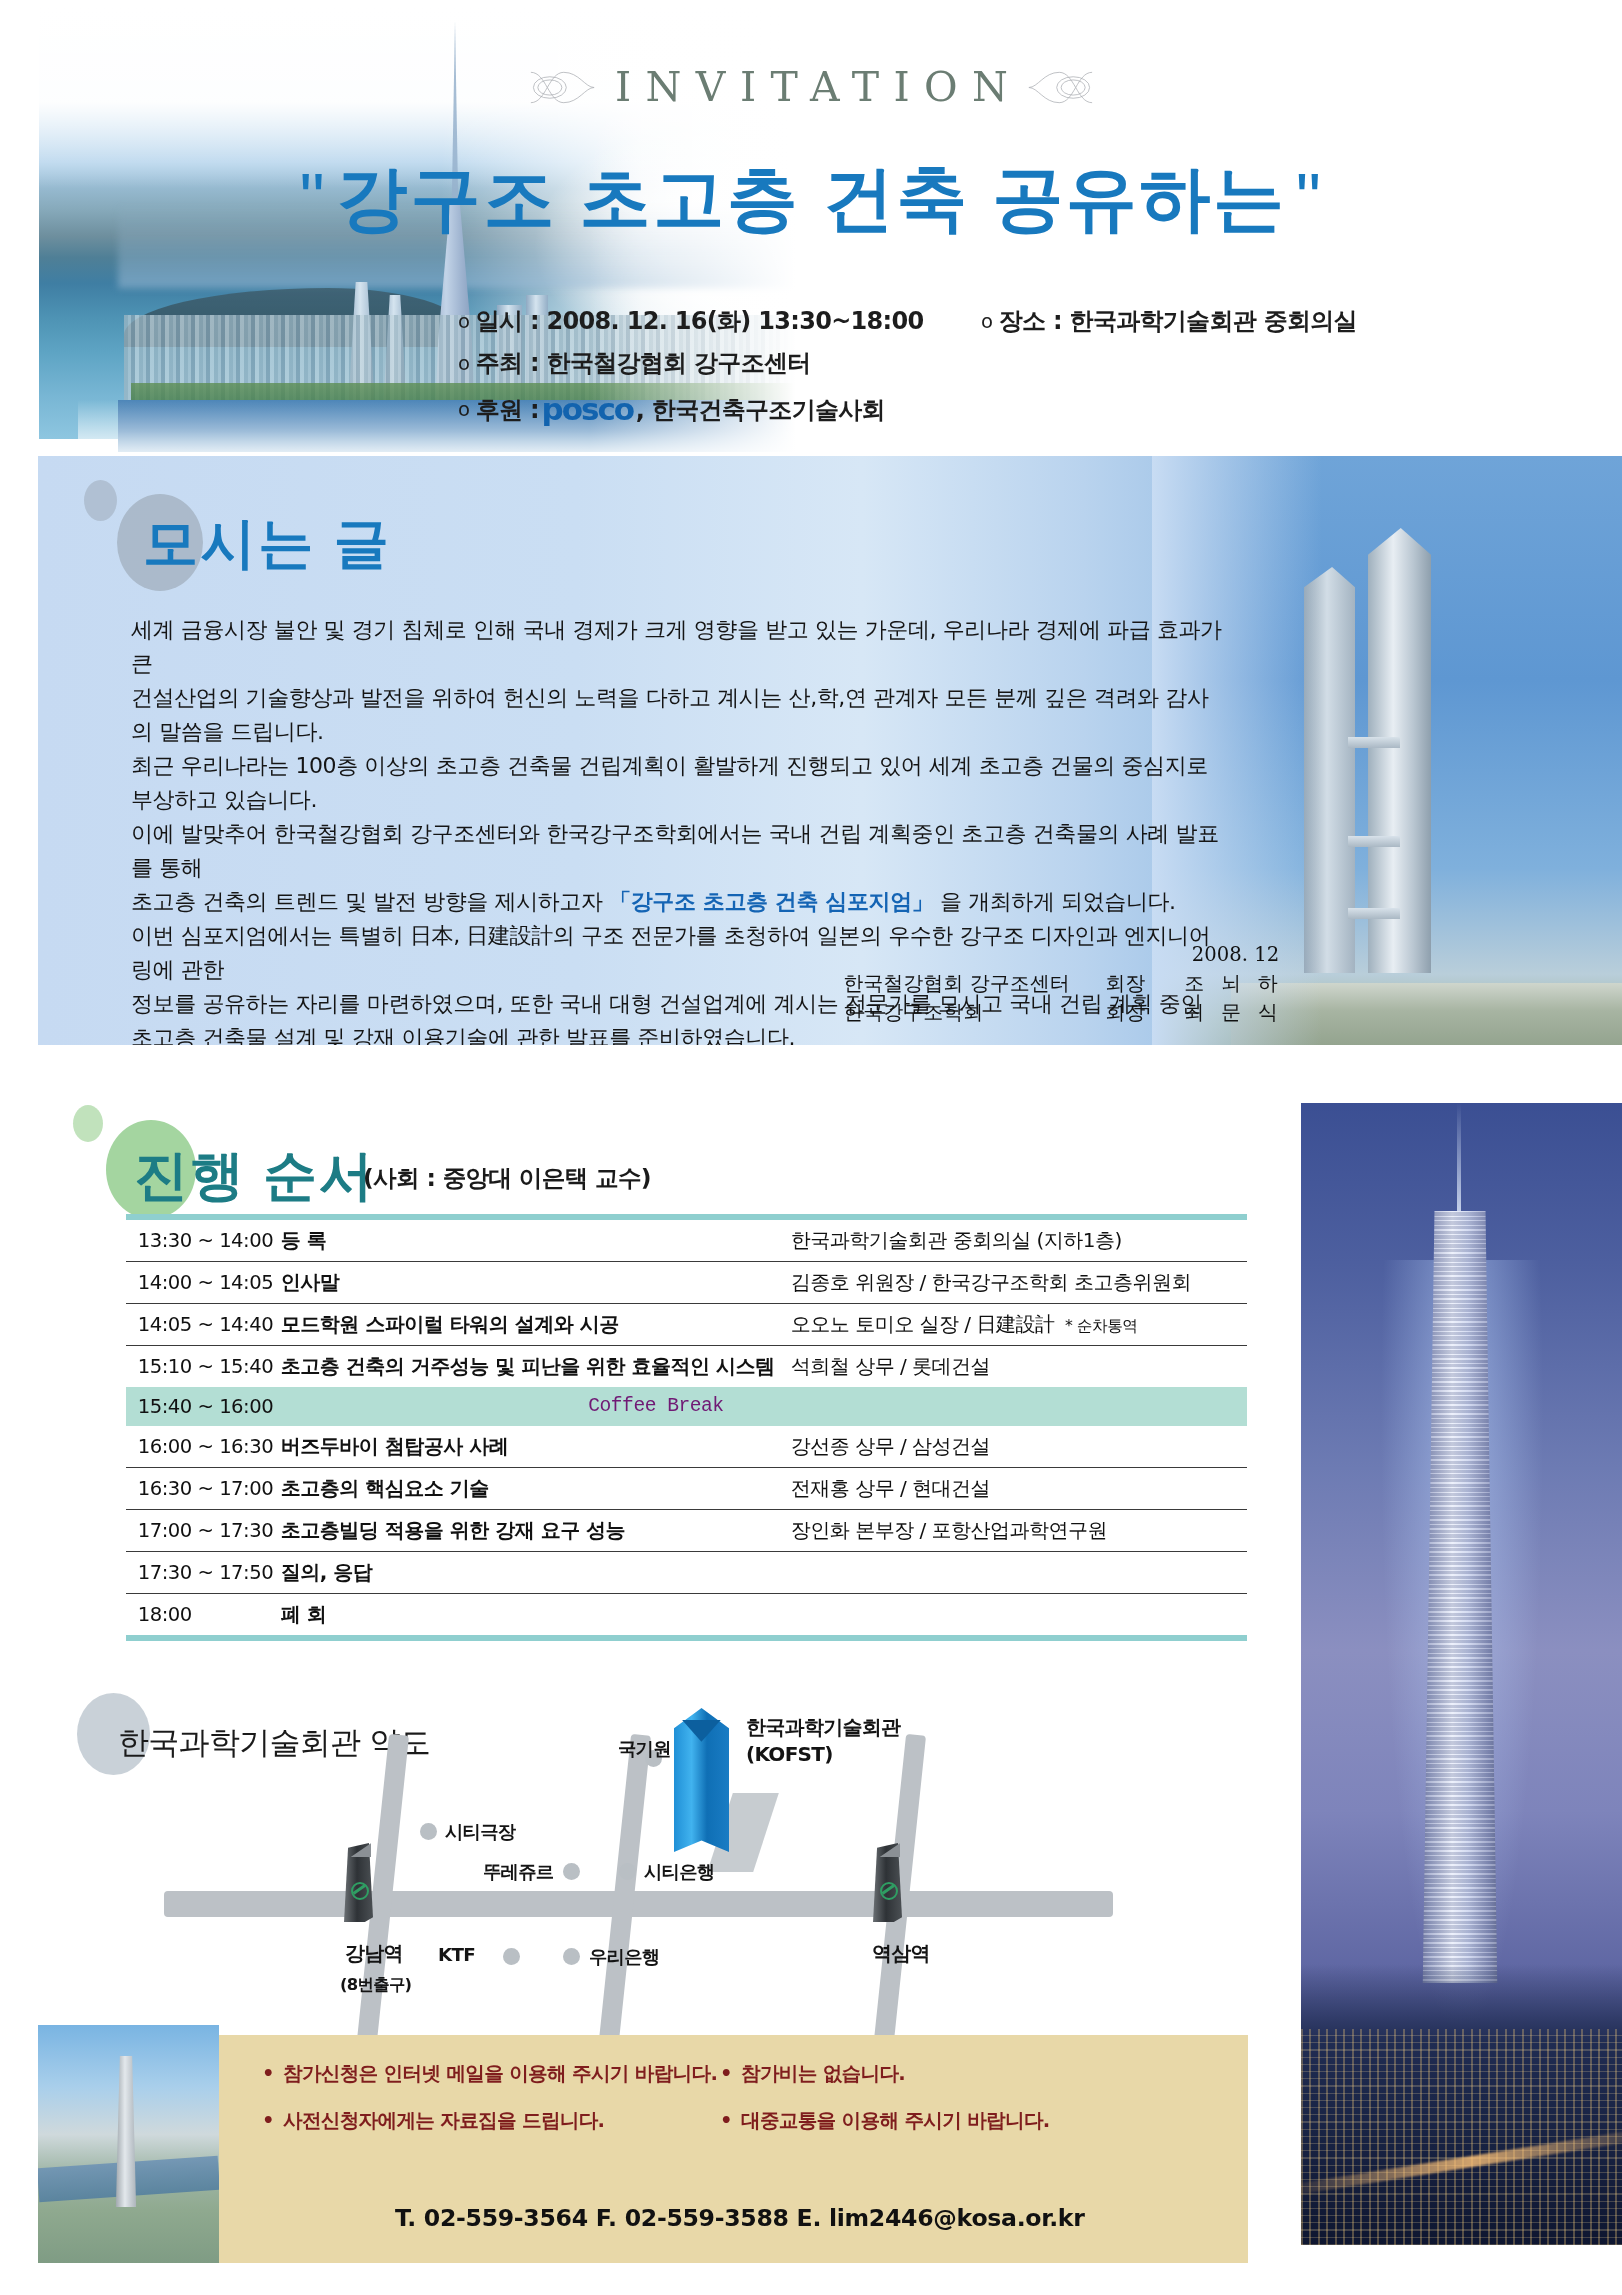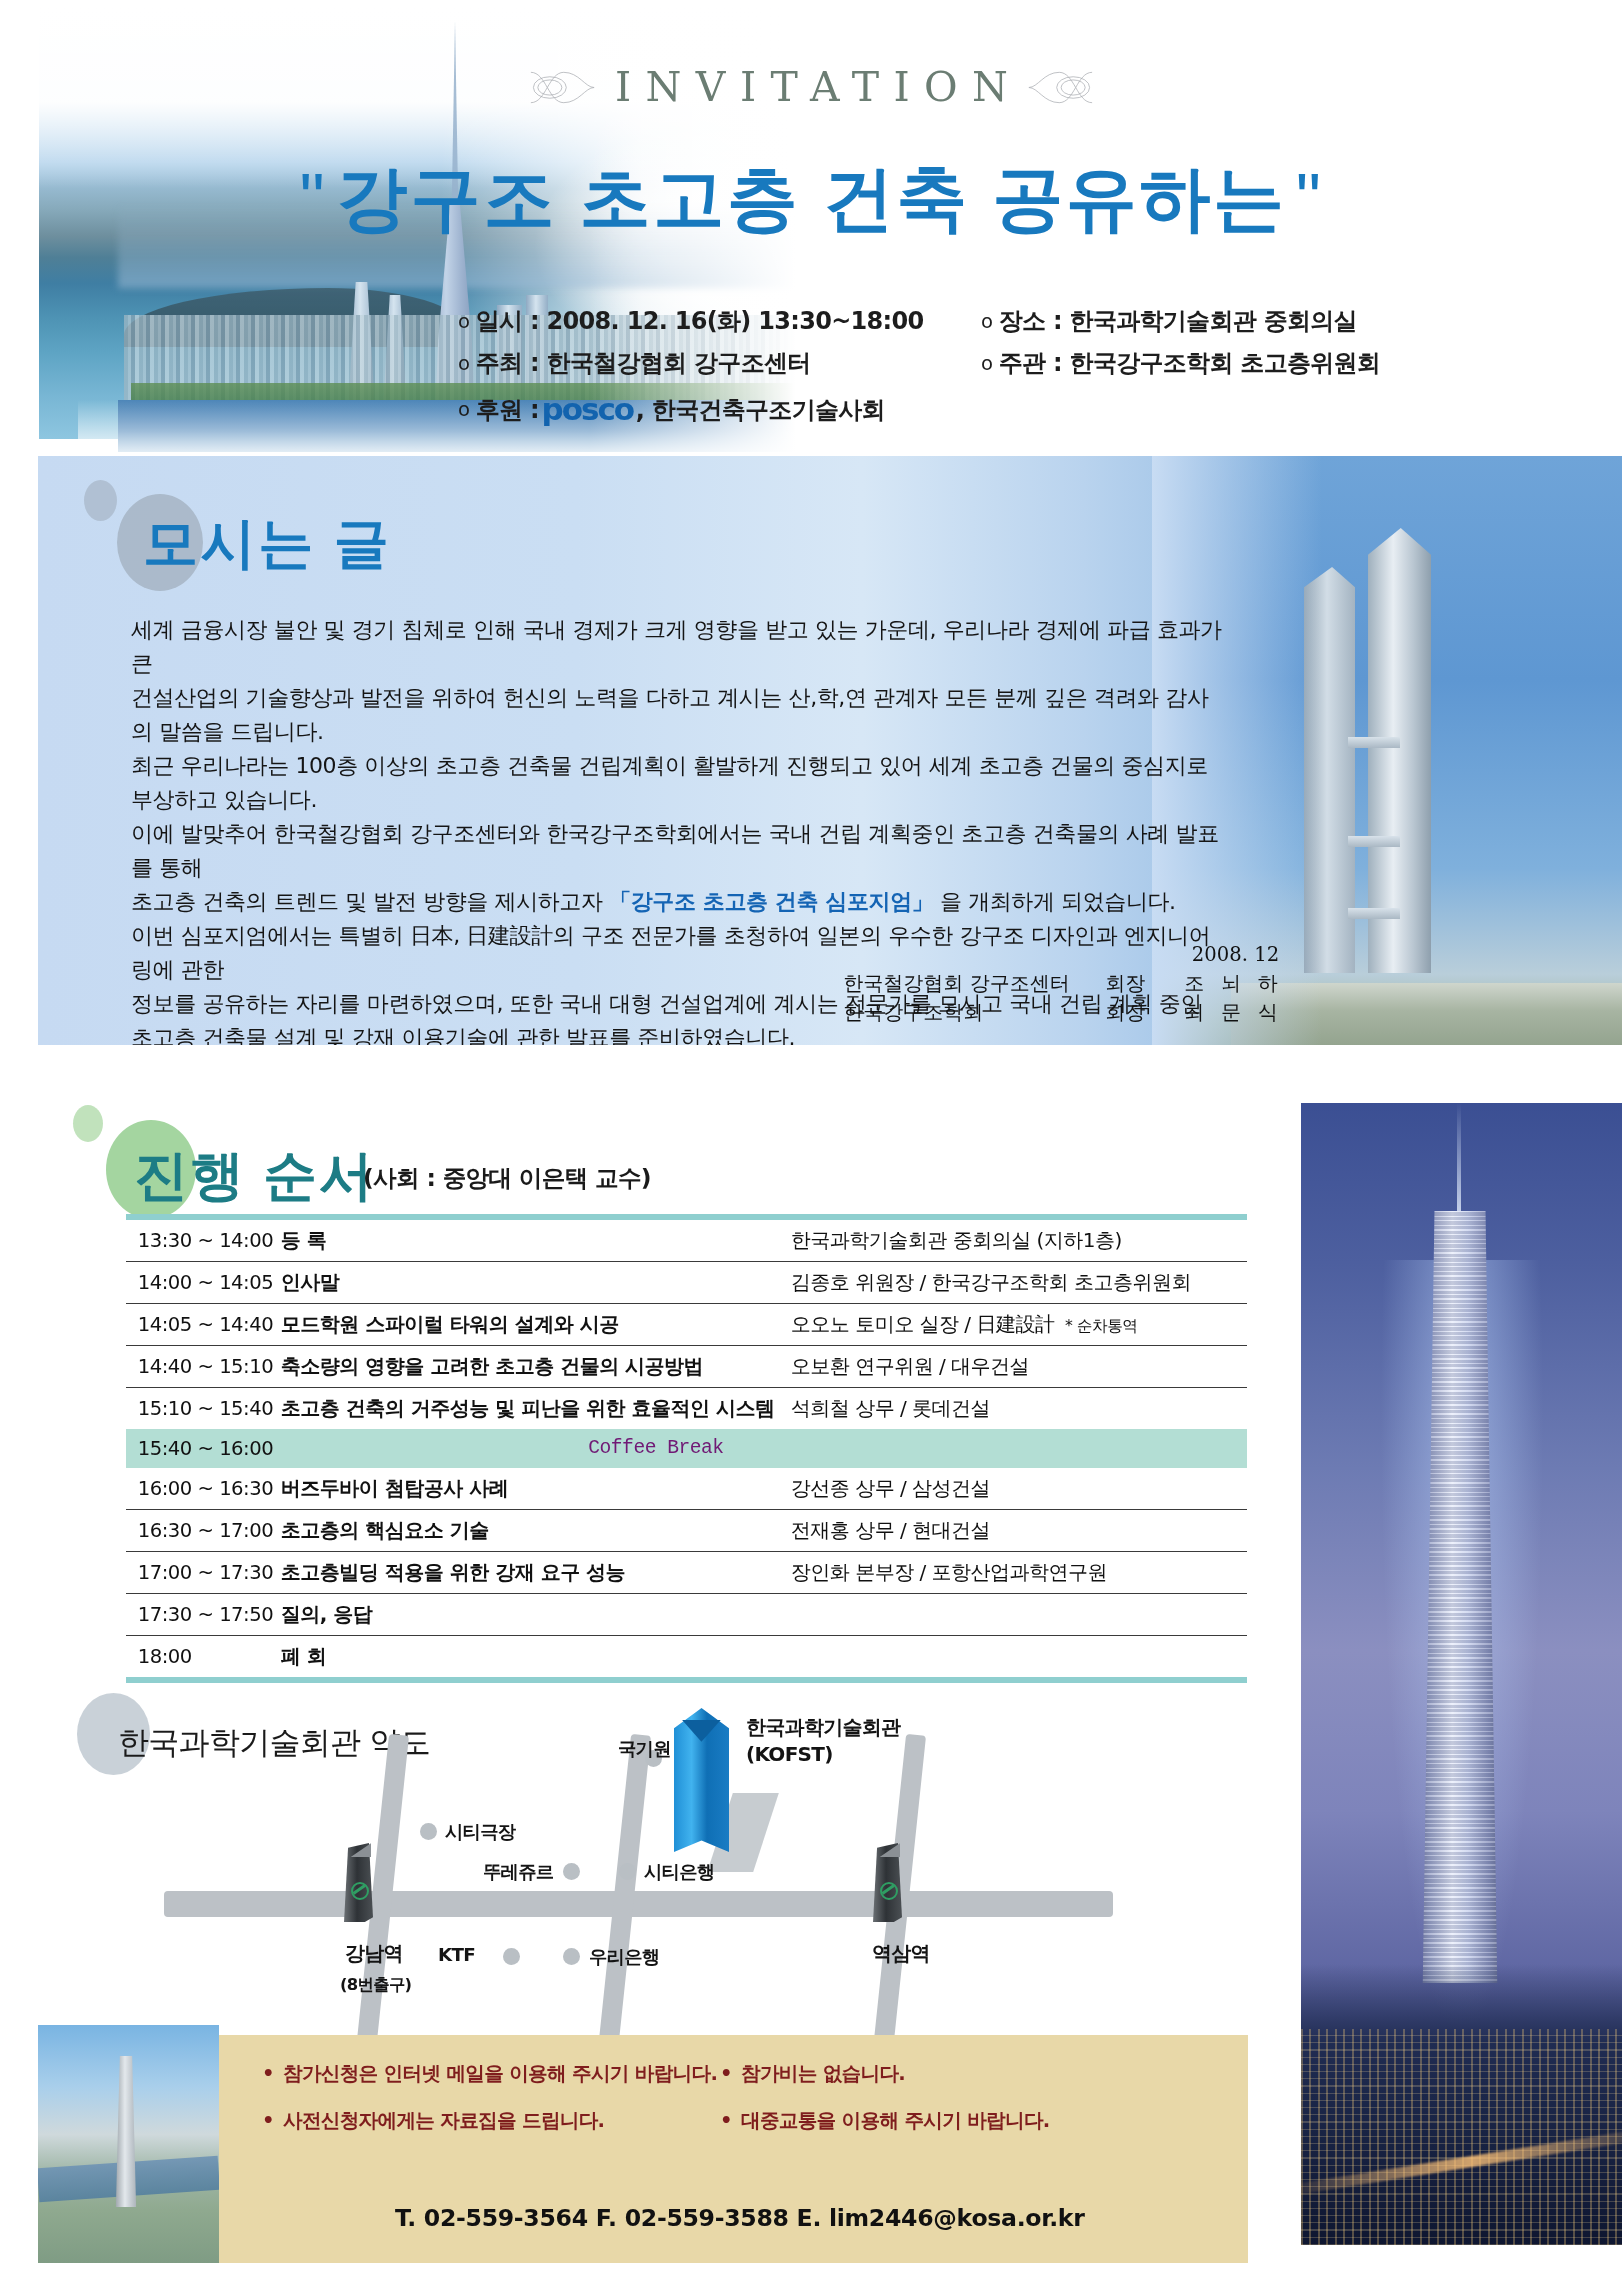--- a/index.html
+++ b/index.html
@@ -377,23 +377,20 @@
     <div class="hdr-grid">
       <div class="hdr-item">
         <span class="hdr-bullet">o</span><span>일시 : 2008. 12. 16(화) 13:30~18:00</span>
       </div>
       <div class="hdr-item">
         <span class="hdr-bullet">o</span><span>장소 : 한국과학기술회관 중회의실</span>
       </div>
       <div class="hdr-item">
         <span class="hdr-bullet">o</span><span>주최 : 한국철강협회 강구조센터</span>
       </div>
-      <div class="hdr-item">
-        <span class="hdr-bullet">o</span><span>주관 : 한국강구조학회 초고층위원회</span>
-      </div>
     </div>
     <div class="hdr-item" style="margin-top:11.8px;">
       <span class="hdr-bullet">o</span><span>후원 :</span><span class="posco">posco</span><span>, 한국건축구조기술사회</span>
     </div>
   </div>
 
   <div class="msg-panel">
     <div class="msg-tower">
       <div class="mt-b"></div>
       <div class="mt-a"></div>
@@ -452,25 +449,20 @@
     <div class="srow">
       <span class="c-time">14:00 ~ 14:05</span>
       <span class="c-topic">인사말</span>
       <span class="c-spk">김종호 위원장 / 한국강구조학회 초고층위원회</span>
     </div>
     <div class="srow">
       <span class="c-time">14:05 ~ 14:40</span>
       <span class="c-topic">모드학원 스파이럴 타워의 설계와 시공</span>
       <span class="c-spk"><span>오오노 토미오 실장 / 日建設計</span><span class="ast">* 순차통역</span></span>
     </div>
-    <div class="srow">
-      <span class="c-time">14:40 ~ 15:10</span>
-      <span class="c-topic">축소량의 영향을 고려한 초고층 건물의 시공방법</span>
-      <span class="c-spk">오보환 연구위원 / 대우건설</span>
-    </div>
     <div class="srow" style="border-bottom:none;">
       <span class="c-time">15:10 ~ 15:40</span>
       <span class="c-topic">초고층 건축의 거주성능 및 피난을 위한 효율적인 시스템</span>
       <span class="c-spk">석희철 상무 / 롯데건설</span>
     </div>
 
     <div class="srow break">
       <span class="c-time">15:40 ~ 16:00</span>
       <span class="c-break">Coffee Break</span>
     </div>

